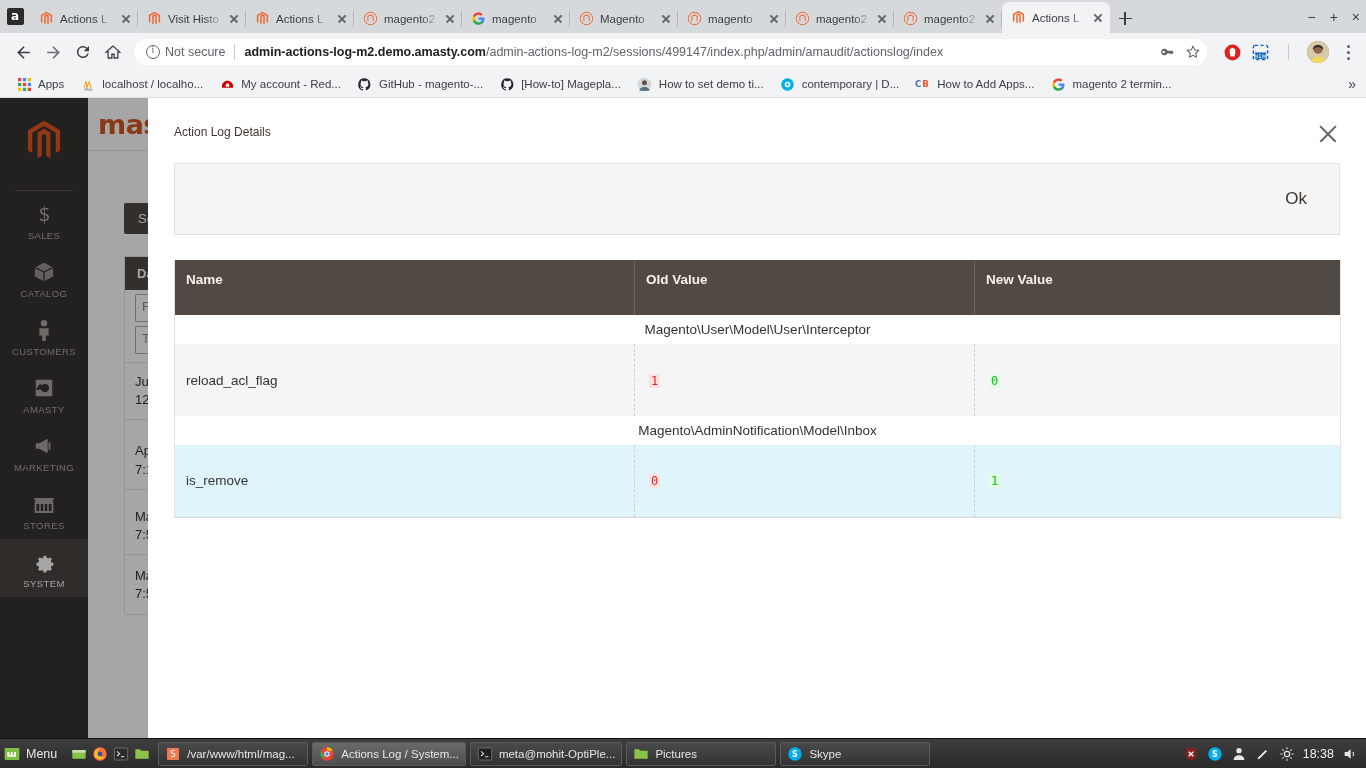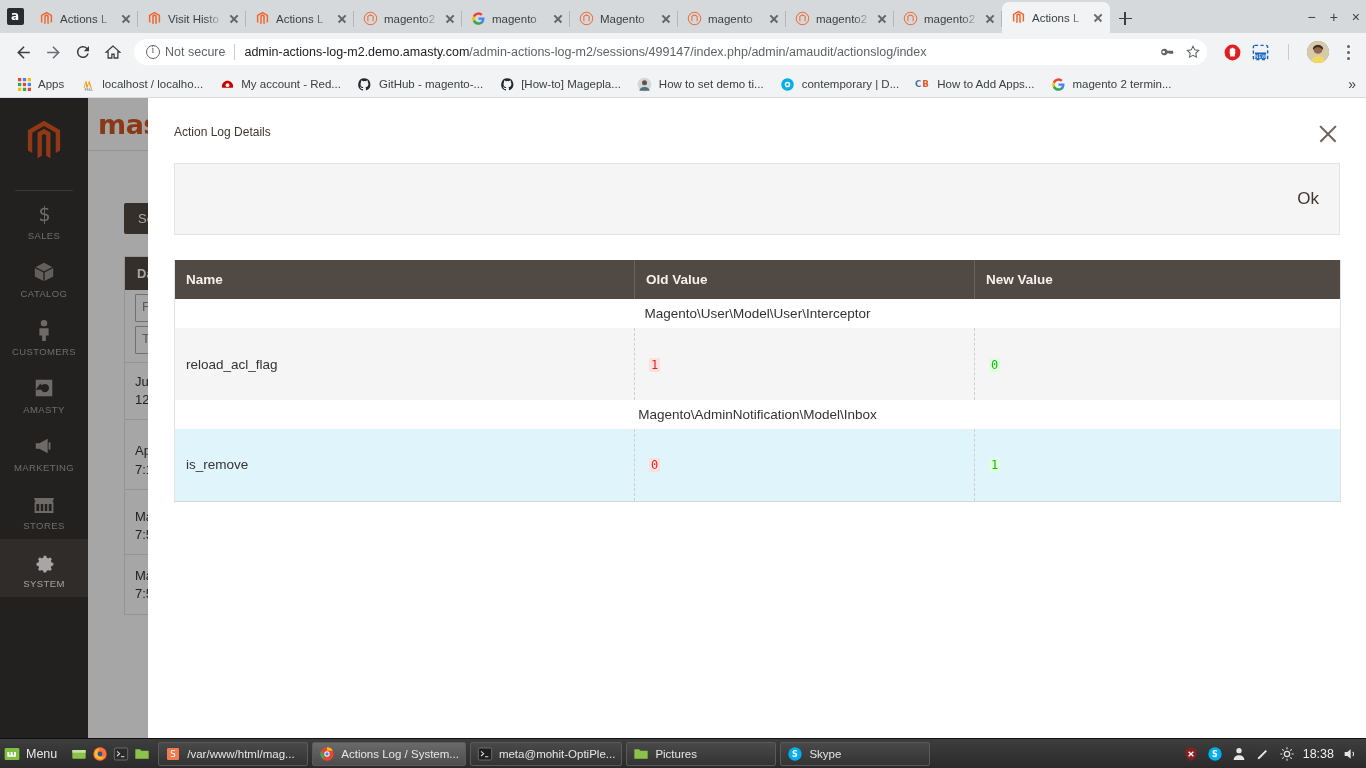--- a/index.html
+++ b/index.html
@@ -77,21 +77,21 @@
     display:flex; align-items:center; padding: 0 6px 0 12px; overflow:hidden;
   }
   .omnibox .infoi {
     width:14px;height:14px;border:1.3px solid #5f6368;border-radius:50%;
     flex:0 0 14px; position:relative; margin-right:5px;
   }
   .omnibox .infoi::after{content:"i";position:absolute;left:0;right:0;top:-2px;text-align:center;font-size:10px;color:#5f6368;font-family:"Liberation Serif",serif;}
   .notsecure { font-size:12.5px; color:#5f6368; white-space:nowrap; }
   .vsep { width:1px; height:16px; background:#c8ccd0; margin:0 9px; flex:0 0 1px; }
   .urltext { font-size:12.5px; white-space:nowrap; overflow:hidden; flex:1 1 auto; }
-  .urltext .host { color:#202124; }
+  .urltext .host { color:#202124;font-weight:bold; }
   .urltext .path { color:#5f6368; }
   .omni-icons { display:flex; align-items:center; gap:10px; padding-left:6px; flex:0 0 auto; }
   .ext-icons { display:flex; align-items:center; gap:9px; padding-left:10px; flex:0 0 auto; }
   .avatar-c { width:22px;height:22px;border-radius:50%;overflow:hidden;flex:0 0 22px; background:#9aa0a6; }
   .kebab { width:20px;height:22px;display:flex;flex-direction:column;align-items:center;justify-content:center;gap:3px; }
   .kebab i { width:3px;height:3px;border-radius:50%;background:#5f6368;display:block; }
 
   
   .bookmarks {
     position:absolute; left:0; top:71px; width:1366px; height:27px;
@@ -133,29 +133,29 @@
   }
   .modal-title { font-size:12px; color:#41362f; padding:27px 0 0 26px; font-weight:normal; }
   .modal-close { position:absolute; right:26px; top:24px; width:24px; height:24px; }
   .modal-close::before, .modal-close::after {
     content:""; position:absolute; left:1px; top:11px; width:22px; height:1.6px; background:#6b625b;
   }
   .modal-close::before { transform:rotate(45deg); }
   .modal-close::after { transform:rotate(-45deg); }
   .modal-actionbar {
     margin:24px 26px 0 26px; height:72px; background:#f5f5f5; border:1px solid #e3e3e3;
-    display:flex; align-items:center; justify-content:flex-end; padding-right:20px;
+    display:flex; align-items:center; justify-content:flex-end; padding-right:32px;
   }
   .ok-link { font-size:17px; color:#41362f; }
 
   table.detail { margin:25px 26px 0 26px; width:1166px; border-collapse:collapse; table-layout:fixed;
                  border-left:1px solid #e3e3e3; border-right:1px solid #e3e3e3; border-bottom:1px solid #d6d6d6; }
   table.detail th {
     background:#514943; color:#f5f1ee; font-size:13.5px; font-weight:bold; text-align:left;
-    padding:12px 0 12px 11px; height:37px;
+    padding:12px 0 28px 11px; height:37px;
   }
   table.detail th + th { border-left:1px solid #6d635c; }
   table.detail td { font-size:13.5px; color:#333333; vertical-align:middle; }
   tr.class-row td { background:#ffffff; text-align:center; padding:7px 0; color:#333; font-size:13.5px; }
   tr.data-row td { height:72px; padding:0 0 0 11px; }
   tr.data-row.alt td { background:#f5f5f5; }
   tr.data-row.hl td { background:#e0f4fc; }
   tr.data-row td.vcell { border-left:1px dashed #cfcfcf; padding-left:14px; }
   .old-v { color:#e22626; background:#fde0e0; font-family:"DejaVu Sans Mono", monospace; font-size:12px; padding:0 2px; }
   .new-v { color:#0ac50a; background:#e2fbe2; font-family:"DejaVu Sans Mono", monospace; font-size:12px; padding:0 2px; }

